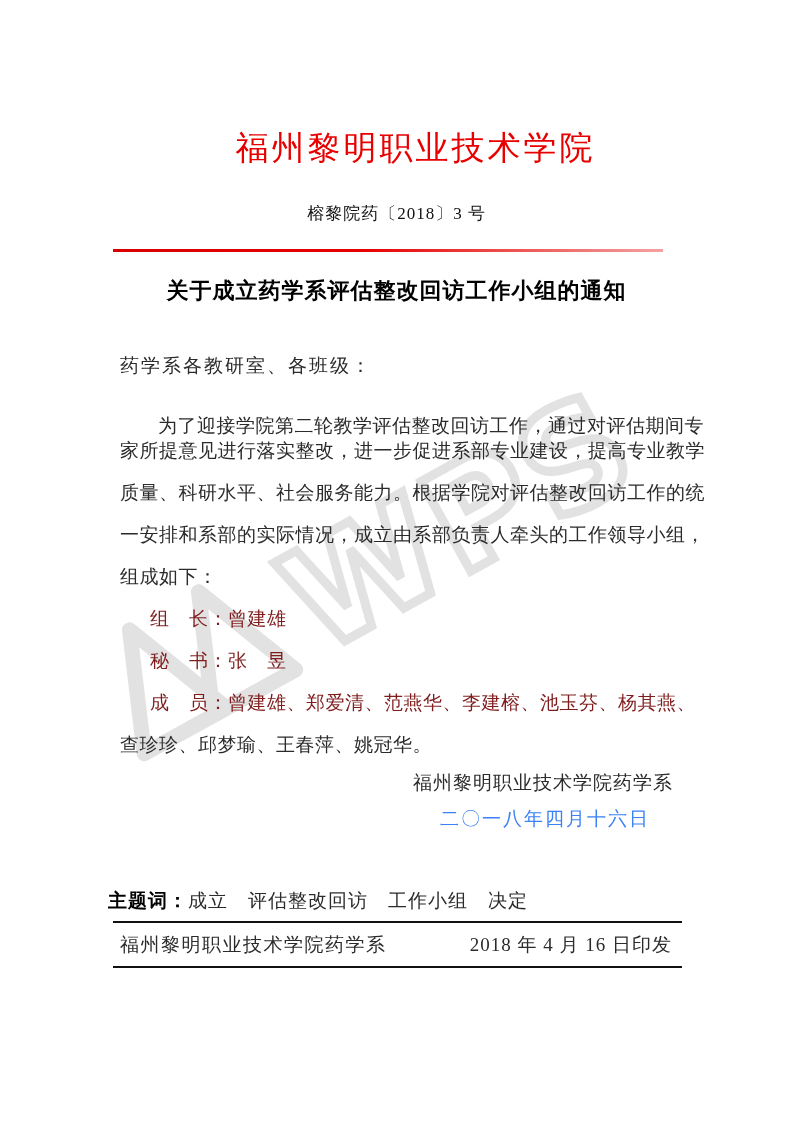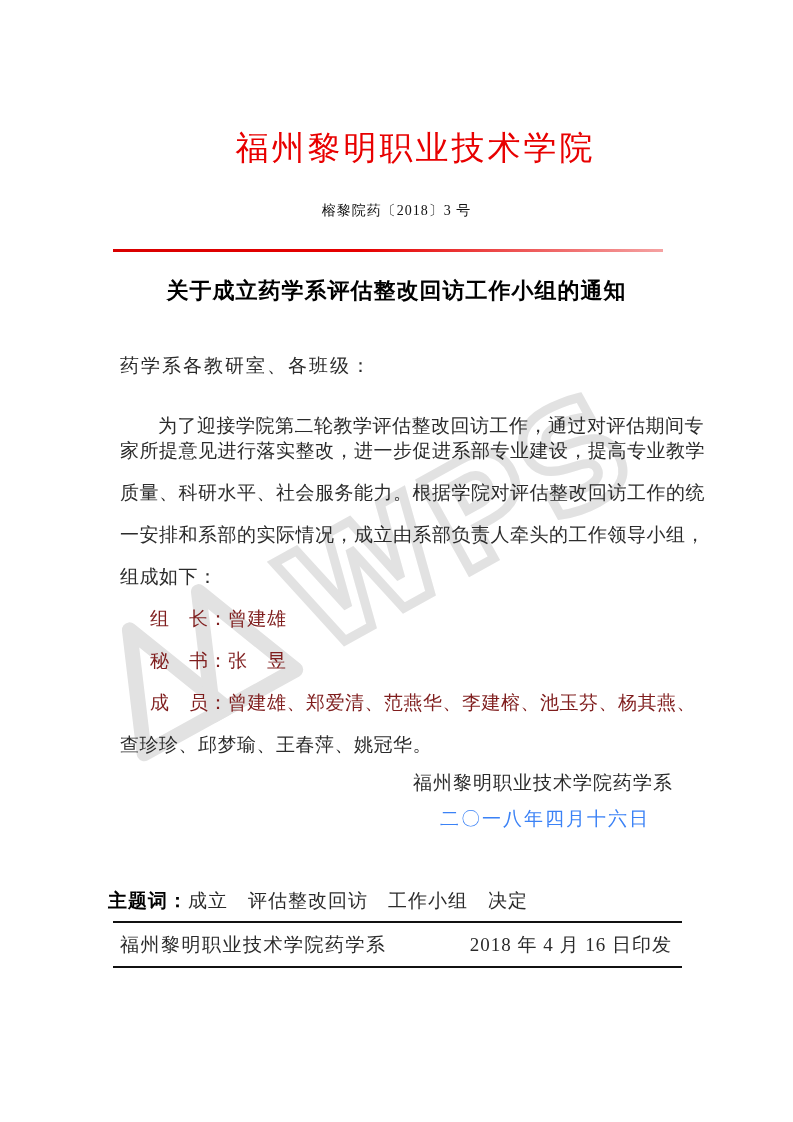--- a/index.html
+++ b/index.html
@@ -34,21 +34,21 @@
     font-size: 33px;
     letter-spacing: 3px;
     color: #e80000;
     font-weight: 500;
     white-space: nowrap;
     padding-left: 38px;
   }
   .doc-number {
     left: 0; right: 0; top: 202px;
     text-align: center;
-    font-size: 14px;
+    font-size: 17px;
     letter-spacing: 1px;
     color: #111111;
     white-space: nowrap;
   }
   .red-divider {
     left: 113px; top: 249px;
     width: 550px; height: 3px;
     background: linear-gradient(90deg, #d90000 0%, #e60000 45%, #f5a2a2 100%);
   }
   .notice-title {

